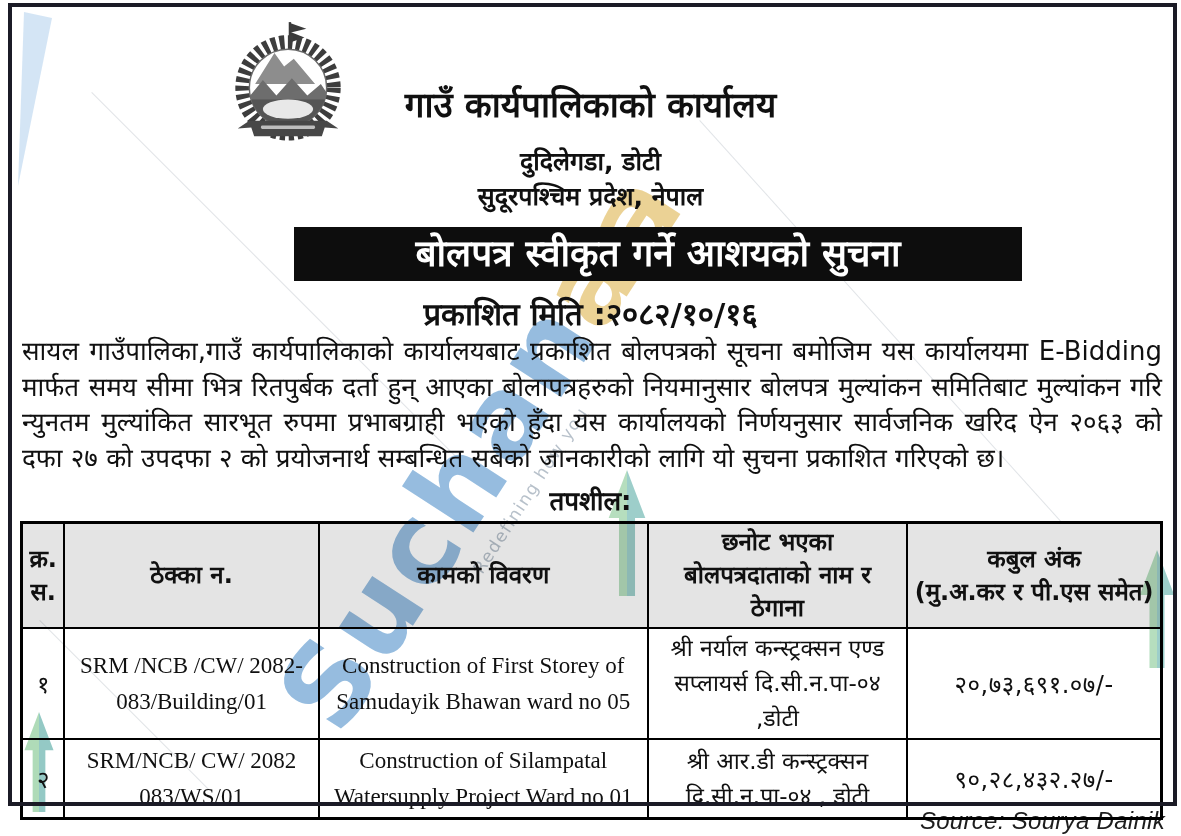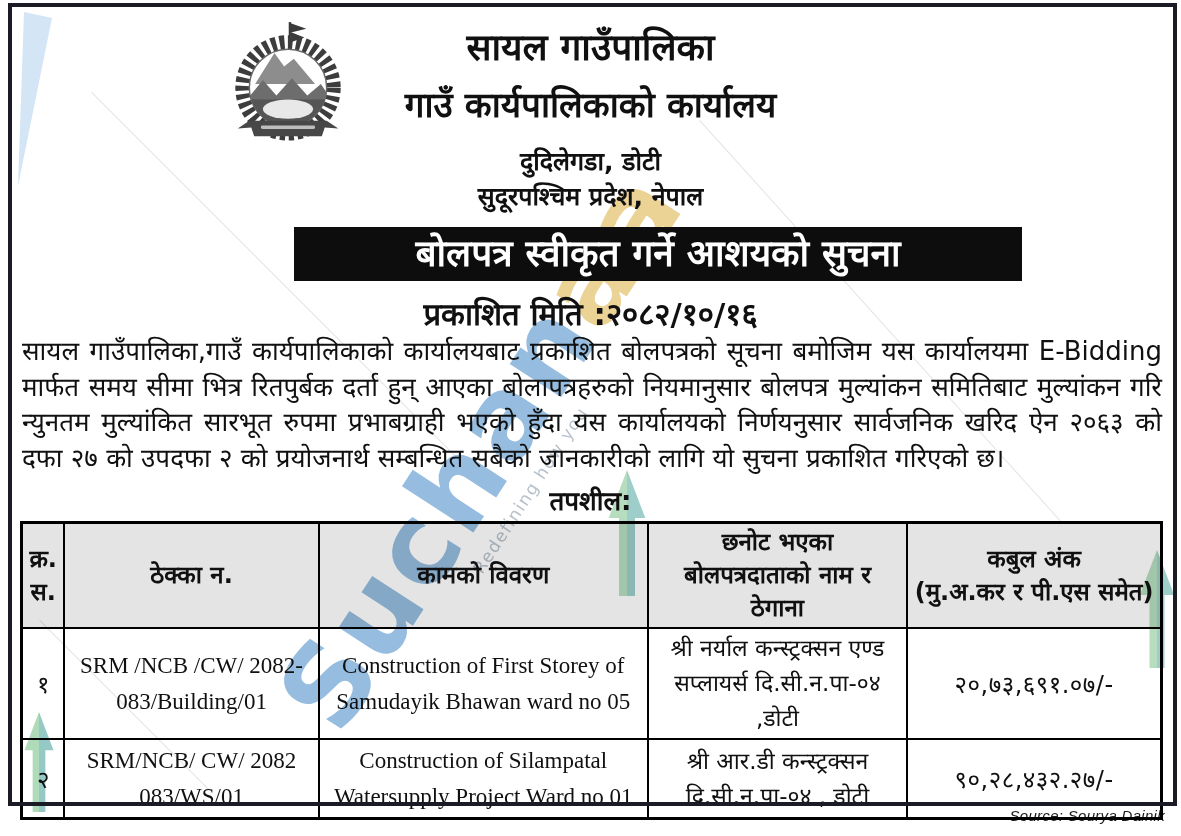--- a/index.html
+++ b/index.html
@@ -68,21 +68,21 @@
   }
   table.notice td{height:73px;}
   .cell-sn{font-size:24px;}
   .cell-en{font-family:"Liberation Serif","DejaVu Serif",serif; font-size:23px; line-height:36px;}
   .cell-np{font-size:23px; line-height:35px;}
   .cell-amt{font-size:24px; letter-spacing:.5px;}
   .hdr-l2{display:block;}
   
   .signature{position:absolute; top:756px; right:36px; font-size:26px; font-weight:700;}
   .source{
-    position:absolute; top:807px; right:16px; font-size:15px; font-style:italic;
+    position:absolute; top:807px; right:16px; font-size:24px; font-style:italic;
     color:#1d1d1d; font-family:"Liberation Sans","DejaVu Sans",sans-serif; letter-spacing:.3px;
   }
   
   .emblem{position:absolute; left:230px; top:20px; width:116px; height:126px;}
 </style>
 </head>
 <body>
 
 <div class="page">
 
@@ -142,21 +142,20 @@
           <polygon points="16,84 34,62 48,78 64,60 80,78 94,66 106,84" fill="#6d6d6d"></polygon>
           <rect x="14" y="82" width="92" height="30" fill="#555555"></rect>
           <ellipse cx="60" cy="92" rx="26" ry="10" fill="#e8e8e8"></ellipse>
         </g>
 
         <polygon points="20,104 100,104 112,112 98,111 95,120 25,120 22,111 8,112" fill="#474747"></polygon>
         <rect x="32" y="109" width="56" height="3.5" fill="#bdbdbd" rx="1.5"></rect>
       </svg>
     </div>
 
-    <div class="ctr org-name">सायल गाउँपालिका</div>
     <div class="ctr office-name">गाउँ कार्यपालिकाको कार्यालय</div>
     <div class="ctr addr1">दुदिलेगडा, डोटी</div>
     <div class="ctr addr2">सुदूरपश्चिम प्रदेश, नेपाल</div>
 
     <div class="banner">बोलपत्र स्वीकृत गर्ने आशयको सुचना</div>
     <div class="ctr pubdate">प्रकाशित मिति :२०८२/१०/१६</div>
 
     <div class="body-text">सायल गाउँपालिका,गाउँ कार्यपालिकाको कार्यालयबाट प्रकाशित बोलपत्रको सूचना बमोजिम यस कार्यालयमा E-Bidding मार्फत समय सीमा भित्र रितपुर्बक दर्ता हुन् आएका बोलापत्रहरुको नियमानुसार बोलपत्र मुल्यांकन समितिबाट मुल्यांकन गरि न्युनतम मुल्यांकित सारभूत रुपमा प्रभाबग्राही भएको हुँदा यस कार्यालयको निर्णयनुसार सार्वजनिक खरिद ऐन २०६३ को दफा २७ को उपदफा २ को प्रयोजनार्थ सम्बन्धित सबैको जानकारीको लागि यो सुचना प्रकाशित गरिएको छ।</div>
 
     <div class="ctr tapashil">तपशील:</div>

